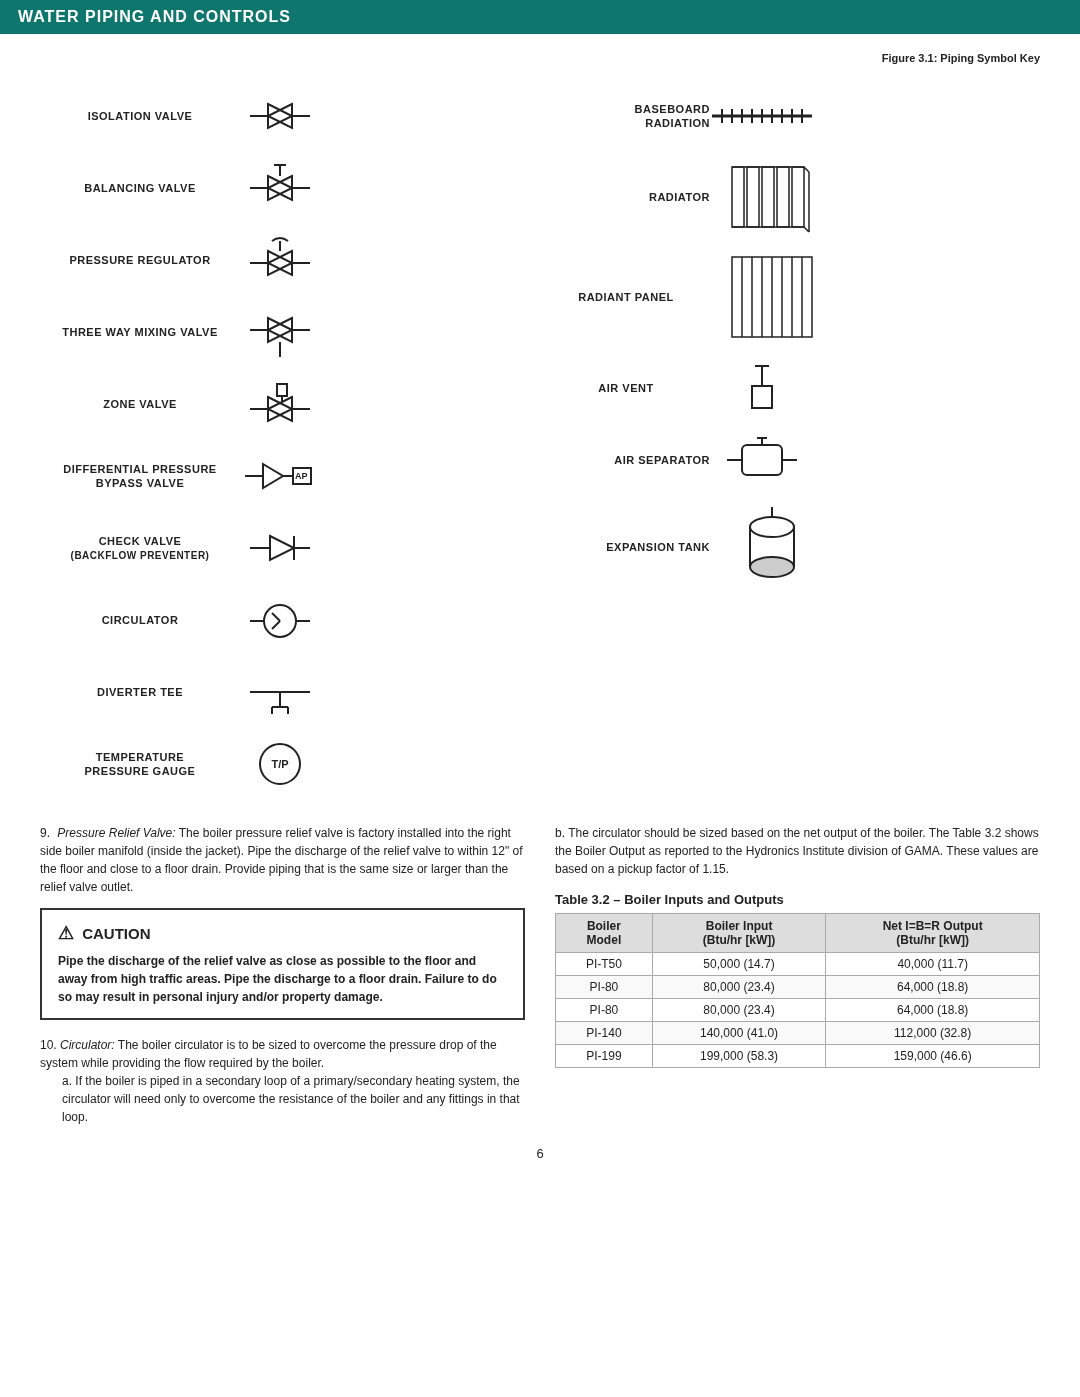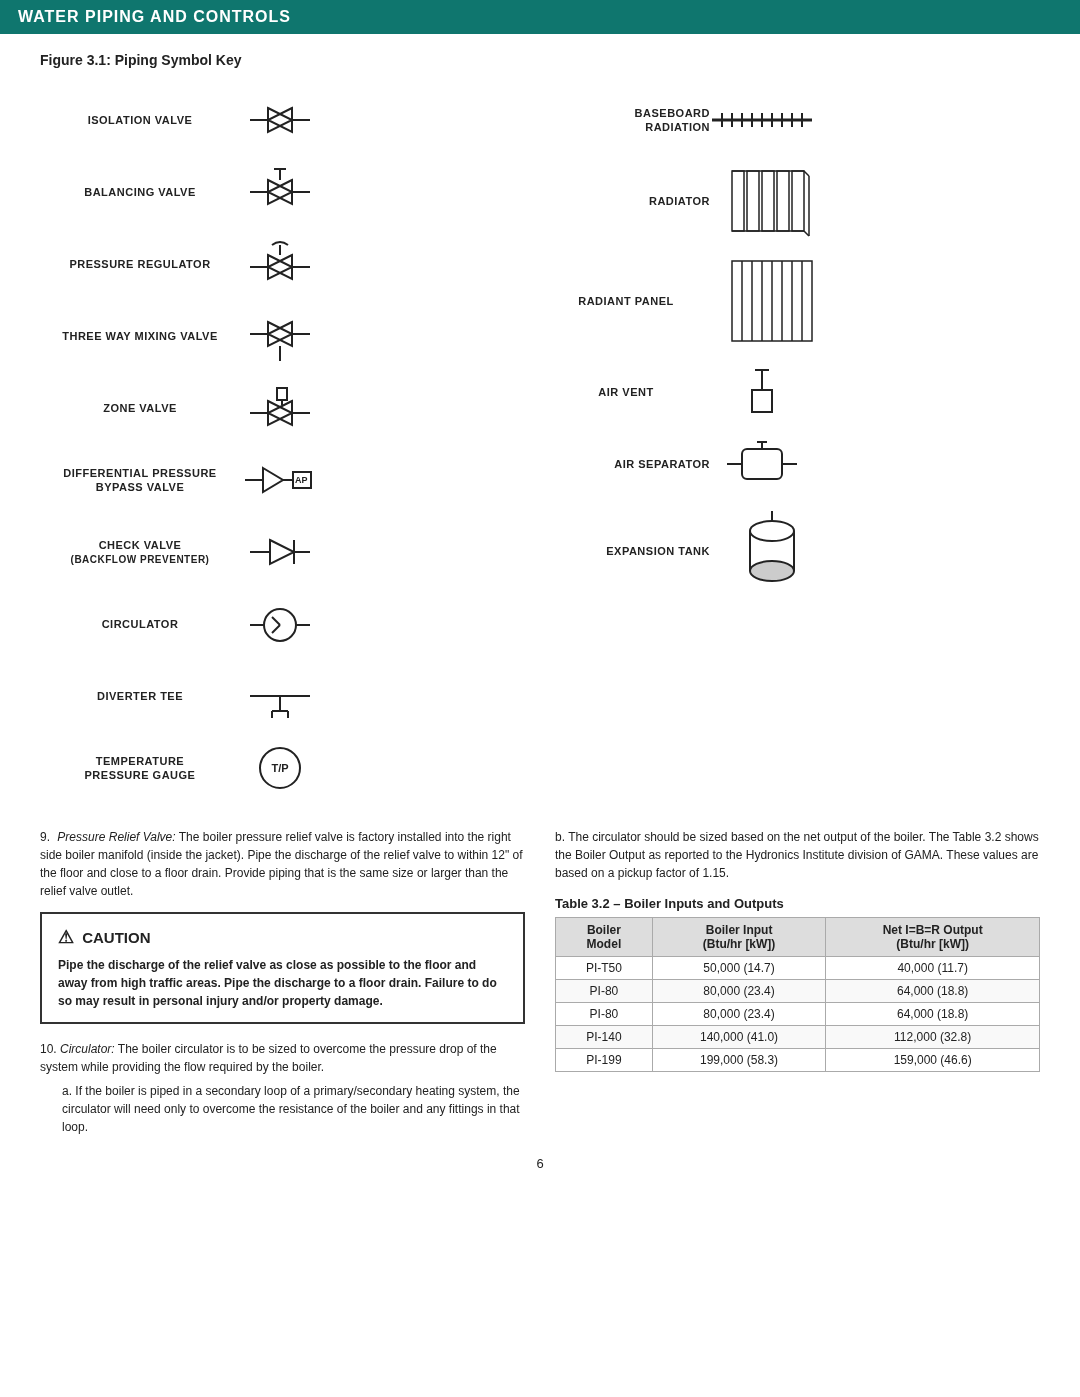--- a/index.html
+++ b/index.html
@@ -21,22 +21,23 @@
       padding: 8px 18px;
       margin-bottom: 18px;
     }
 
     .content {
       padding: 0 40px;
     }
 
     .figure-title {
       font-weight: bold;
-      font-size: 14px;
+      font-size: 11px;
       margin-bottom: 16px;
+      text-align: right;
     }
 
     .symbols-grid {
       display: flex;
       gap: 4px;
       margin-bottom: 24px;
     }
 
     .symbols-col {
       flex: 1;
@@ -397,21 +398,21 @@
 
       <div class="caution-box">
         <div class="caution-title">
           <span style="font-size:18px;">⚠</span>
           <span style="font-size:15px; font-weight:bold;">CAUTION</span>
         </div>
         <div class="caution-text">Pipe the discharge of the relief valve as close as possible to the floor and away from high traffic areas. Pipe the discharge to a floor drain. Failure to do so may result in personal injury and/or property damage.</div>
       </div>
 
       <div style="font-size:12px; line-height:1.5;">
-        <div style="margin-bottom:6px;">
+        <div style="">
           <span>10. </span><em>Circulator:</em>
           <span>The boiler circulator is to be sized to overcome the pressure drop of the system while providing the flow required by the boiler.</span>
         </div>
         <div style="margin-left:22px;">
           <span>a. </span><span>If the boiler is piped in a secondary loop of a primary/secondary heating system, the circulator will need only to overcome the resistance of the boiler and any fittings in that loop.</span>
         </div>
       </div>
     </div>
 
     <div class="bottom-right">

